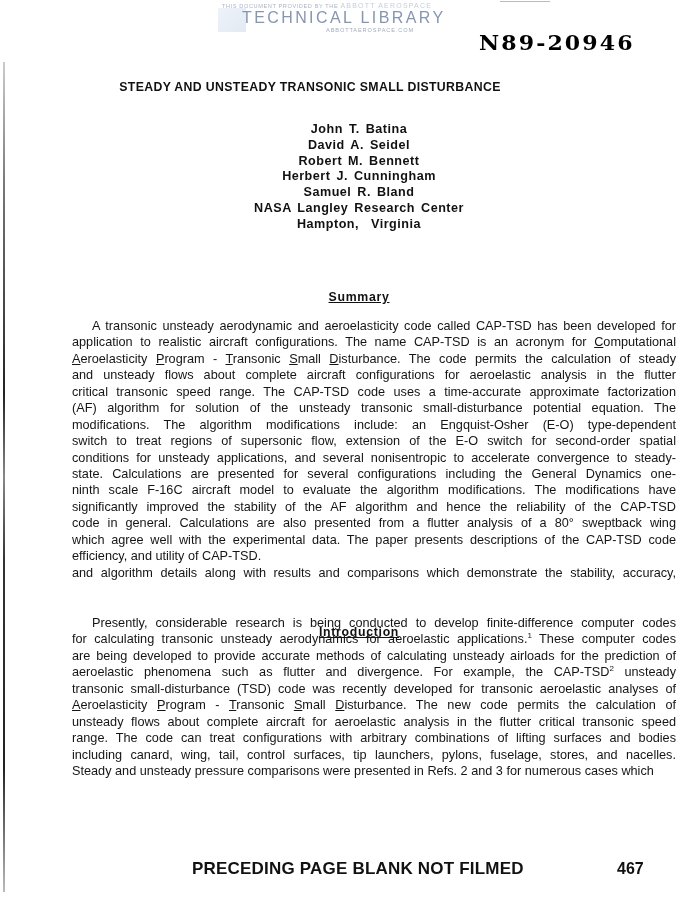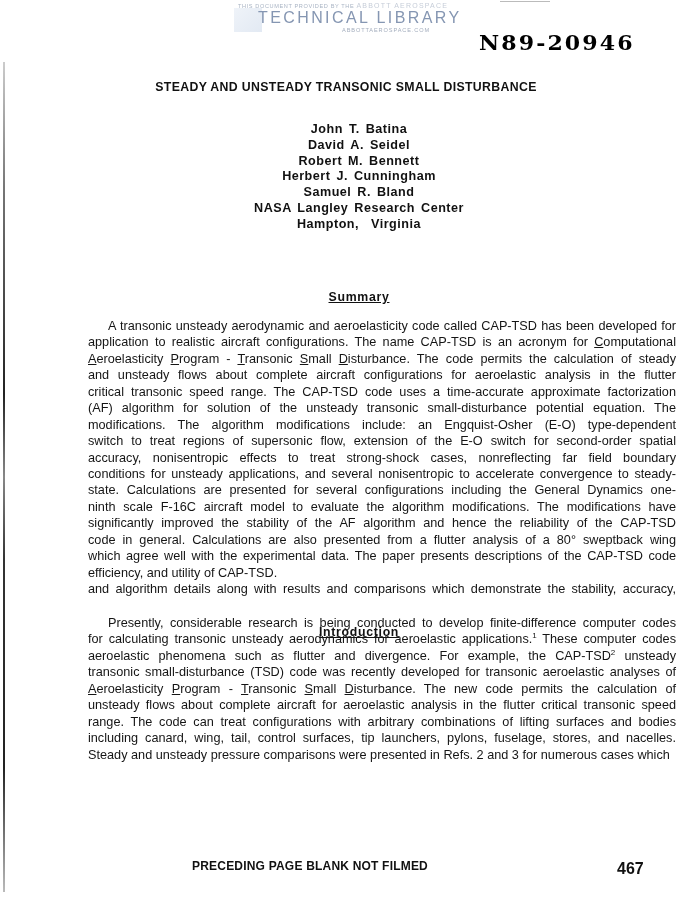--- a/index.html
+++ b/index.html
@@ -5,21 +5,21 @@
   html, body { margin: 0; padding: 0; }
   body {
     width: 700px; height: 924px; background: #ffffff; position: relative; overflow: hidden;
     font-family: "Liberation Sans", sans-serif; color: #111;
   }
   .edge-line {
     position: absolute; left: 3px; top: 62px; width: 2px; height: 830px;
     background: linear-gradient(to bottom, #ccc 0%, #777 15%, #222 40%, #888 50%, #333 60%, #222 85%, #bbb 100%);
   }
   .top-rule { position: absolute; left: 500px; top: 1px; width: 50px; height: 1px; background: #bbb; }
-  .logo { position: absolute; left: 232px; top: 2px; width: 230px; height: 34px; }
+  .logo { position: absolute; left: 216px; top: 2px; width: 230px; height: 34px; }
   .logo-box {
     position: absolute; left: 2px; top: 6px; width: 28px; height: 24px;
     background: linear-gradient(135deg, #e8eef6, #d6e0ee); opacity: 0.7;
   }
   .logo-top {
     position: absolute; left: 6px; top: 0; font-size: 5.6px; letter-spacing: 0.6px; color: #a9b4c4;
     white-space: nowrap; text-transform: uppercase;
   }
   .logo-top .abbott { color: #c6cdd8; font-size: 7px; letter-spacing: 1.2px; }
   .logo-main {
@@ -29,40 +29,40 @@
   .logo-url {
     position: absolute; left: 110px; top: 25px; font-size: 5.6px; letter-spacing: 0.9px; color: #a3adbd;
     white-space: nowrap; text-transform: uppercase;
   }
   .accession {
     position: absolute; left: 479px; top: 30px; font-family: "DejaVu Serif", serif; font-weight: bold;
     font-size: 21px; letter-spacing: 2px; color: #000; white-space: nowrap; transform: scaleX(1.05); transform-origin: left;
   }
   .title {
     position: absolute; left: 0; width: 620px; top: 80px; text-align: center;
-    font-weight: bold; font-size: 12.3px; line-height: 15.5px; letter-spacing: 0.35px; margin-left: 36px;
+    font-weight: bold; font-size: 12.3px; line-height: 15.5px; letter-spacing: 0.35px;
   }
   .authors {
     position: absolute; left: 0; width: 718px; top: 122px; text-align: center;
     font-weight: bold; font-size: 12.6px; line-height: 15.8px; letter-spacing: 0.5px; word-spacing: 2px;
   }
   .authors div { white-space: pre; }
   .heading {
     position: absolute; left: 0; width: 718px; text-align: center; font-weight: bold; font-size: 12.3px;
     text-decoration: underline; letter-spacing: 0.7px;
   }
   .para {
     position: absolute; left: 72px; width: 604px; font-size: 12.7px; line-height: 16.45px;
     text-align: justify; color: #151515;
   }
-  .para .line { display: block; text-align: justify; text-align-last: justify; white-space: nowrap; height: 16.45px; margin-left: 16px; }
+  .para .line { display: block; text-align: justify; text-align-last: justify; white-space: nowrap; height: 16.45px; }
   .para .line.last { text-align-last: left; }
   .para .line.indent { padding-left: 20px; }
   .footer-note {
-    position: absolute; left: 192px; top: 859px; font-weight: bold; font-size: 12px; letter-spacing: 0.2px; white-space: nowrap;
+    position: absolute; left: 192px; top: 859px; font-weight: bold; font-size: 17px; letter-spacing: 0.2px; white-space: nowrap;
   }
   .page-num { position: absolute; left: 617px; top: 860px; font-weight: bold; font-size: 16px; }
   u.ul { text-decoration: underline; }
   sup { font-size: 8px; vertical-align: super; line-height: 0; }
 </style>
 </head>
 <body>
 
 <div class="edge-line"></div>
 <div class="top-rule"></div>
@@ -96,35 +96,35 @@
 <div class="heading" style="top:290px;">Summary</div>
 <div class="para" id="summary-para" style="top:318px;">
     <span class="line indent">A transonic unsteady aerodynamic and aeroelasticity code called CAP-TSD has been developed for</span>
     <span class="line">application to realistic aircraft configurations.  The name CAP-TSD is an acronym for <u class="ul">C</u>omputational</span>
     <span class="line"><u class="ul">A</u>eroelasticity <u class="ul">P</u>rogram - <u class="ul">T</u>ransonic <u class="ul">S</u>mall <u class="ul">D</u>isturbance.  The code permits the calculation of steady</span>
     <span class="line">and unsteady flows about complete aircraft configurations for aeroelastic analysis in the flutter</span>
     <span class="line">critical transonic speed range.  The CAP-TSD code uses a time-accurate approximate factorization</span>
     <span class="line">(AF) algorithm for solution of the unsteady transonic small-disturbance potential equation.  The</span>
     <span class="line">modifications.  The algorithm modifications include:  an Engquist-Osher (E-O) type-dependent</span>
     <span class="line">switch to treat regions of supersonic flow, extension of the E-O switch for second-order spatial</span>
-    <span class="line">accuracy, nonisentropic effects to treat strong-shock cases, nonreflecting far field boundary</span>
     <span class="line">conditions for unsteady applications, and several nonisentropic to accelerate convergence to steady-</span>
     <span class="line">state.  Calculations are presented for several configurations including the General Dynamics one-</span>
     <span class="line">ninth scale F-16C aircraft model to evaluate the algorithm modifications.  The modifications have</span>
     <span class="line">significantly improved the stability of the AF algorithm and hence the reliability of the CAP-TSD</span>
     <span class="line">code in general.  Calculations are also presented from a flutter analysis of a 80° sweptback wing</span>
     <span class="line">which agree well with the experimental data.  The paper presents descriptions of the CAP-TSD code</span>
     <span class="line last">efficiency, and utility of CAP-TSD.</span>
     <span class="line">and algorithm details along with results and comparisons which demonstrate the stability, accuracy,</span>
   </div>
 
 <div class="heading" style="top:625px;">Introduction</div>
 <div class="para" id="intro-para" style="top:615px;">
     <span class="line indent">Presently, considerable research is being conducted to develop finite-difference computer codes</span>
     <span class="line">for calculating transonic unsteady aerodynamics for aeroelastic applications.<sup>1</sup>  These computer codes</span>
+    <span class="line">are being developed to provide accurate methods of calculating unsteady airloads for the prediction of</span>
     <span class="line">aeroelastic phenomena such as flutter and divergence.  For example, the CAP-TSD<sup>2</sup> unsteady</span>
     <span class="line">transonic small-disturbance (TSD) code was recently developed for transonic aeroelastic analyses of</span>
     <span class="line"><u class="ul">A</u>eroelasticity <u class="ul">P</u>rogram - <u class="ul">T</u>ransonic <u class="ul">S</u>mall <u class="ul">D</u>isturbance.  The new code permits the calculation of</span>
     <span class="line">unsteady flows about complete aircraft for aeroelastic analysis in the flutter critical transonic speed</span>
     <span class="line">range.  The code can treat configurations with arbitrary combinations of lifting surfaces and bodies</span>
     <span class="line">including canard, wing, tail, control surfaces, tip launchers, pylons, fuselage, stores, and nacelles.</span>
     <span class="line last">Steady and unsteady pressure comparisons were presented in Refs. 2 and 3 for numerous cases which</span>
   </div>
 
 <div class="footer-note">PRECEDING PAGE BLANK NOT FILMED</div>

